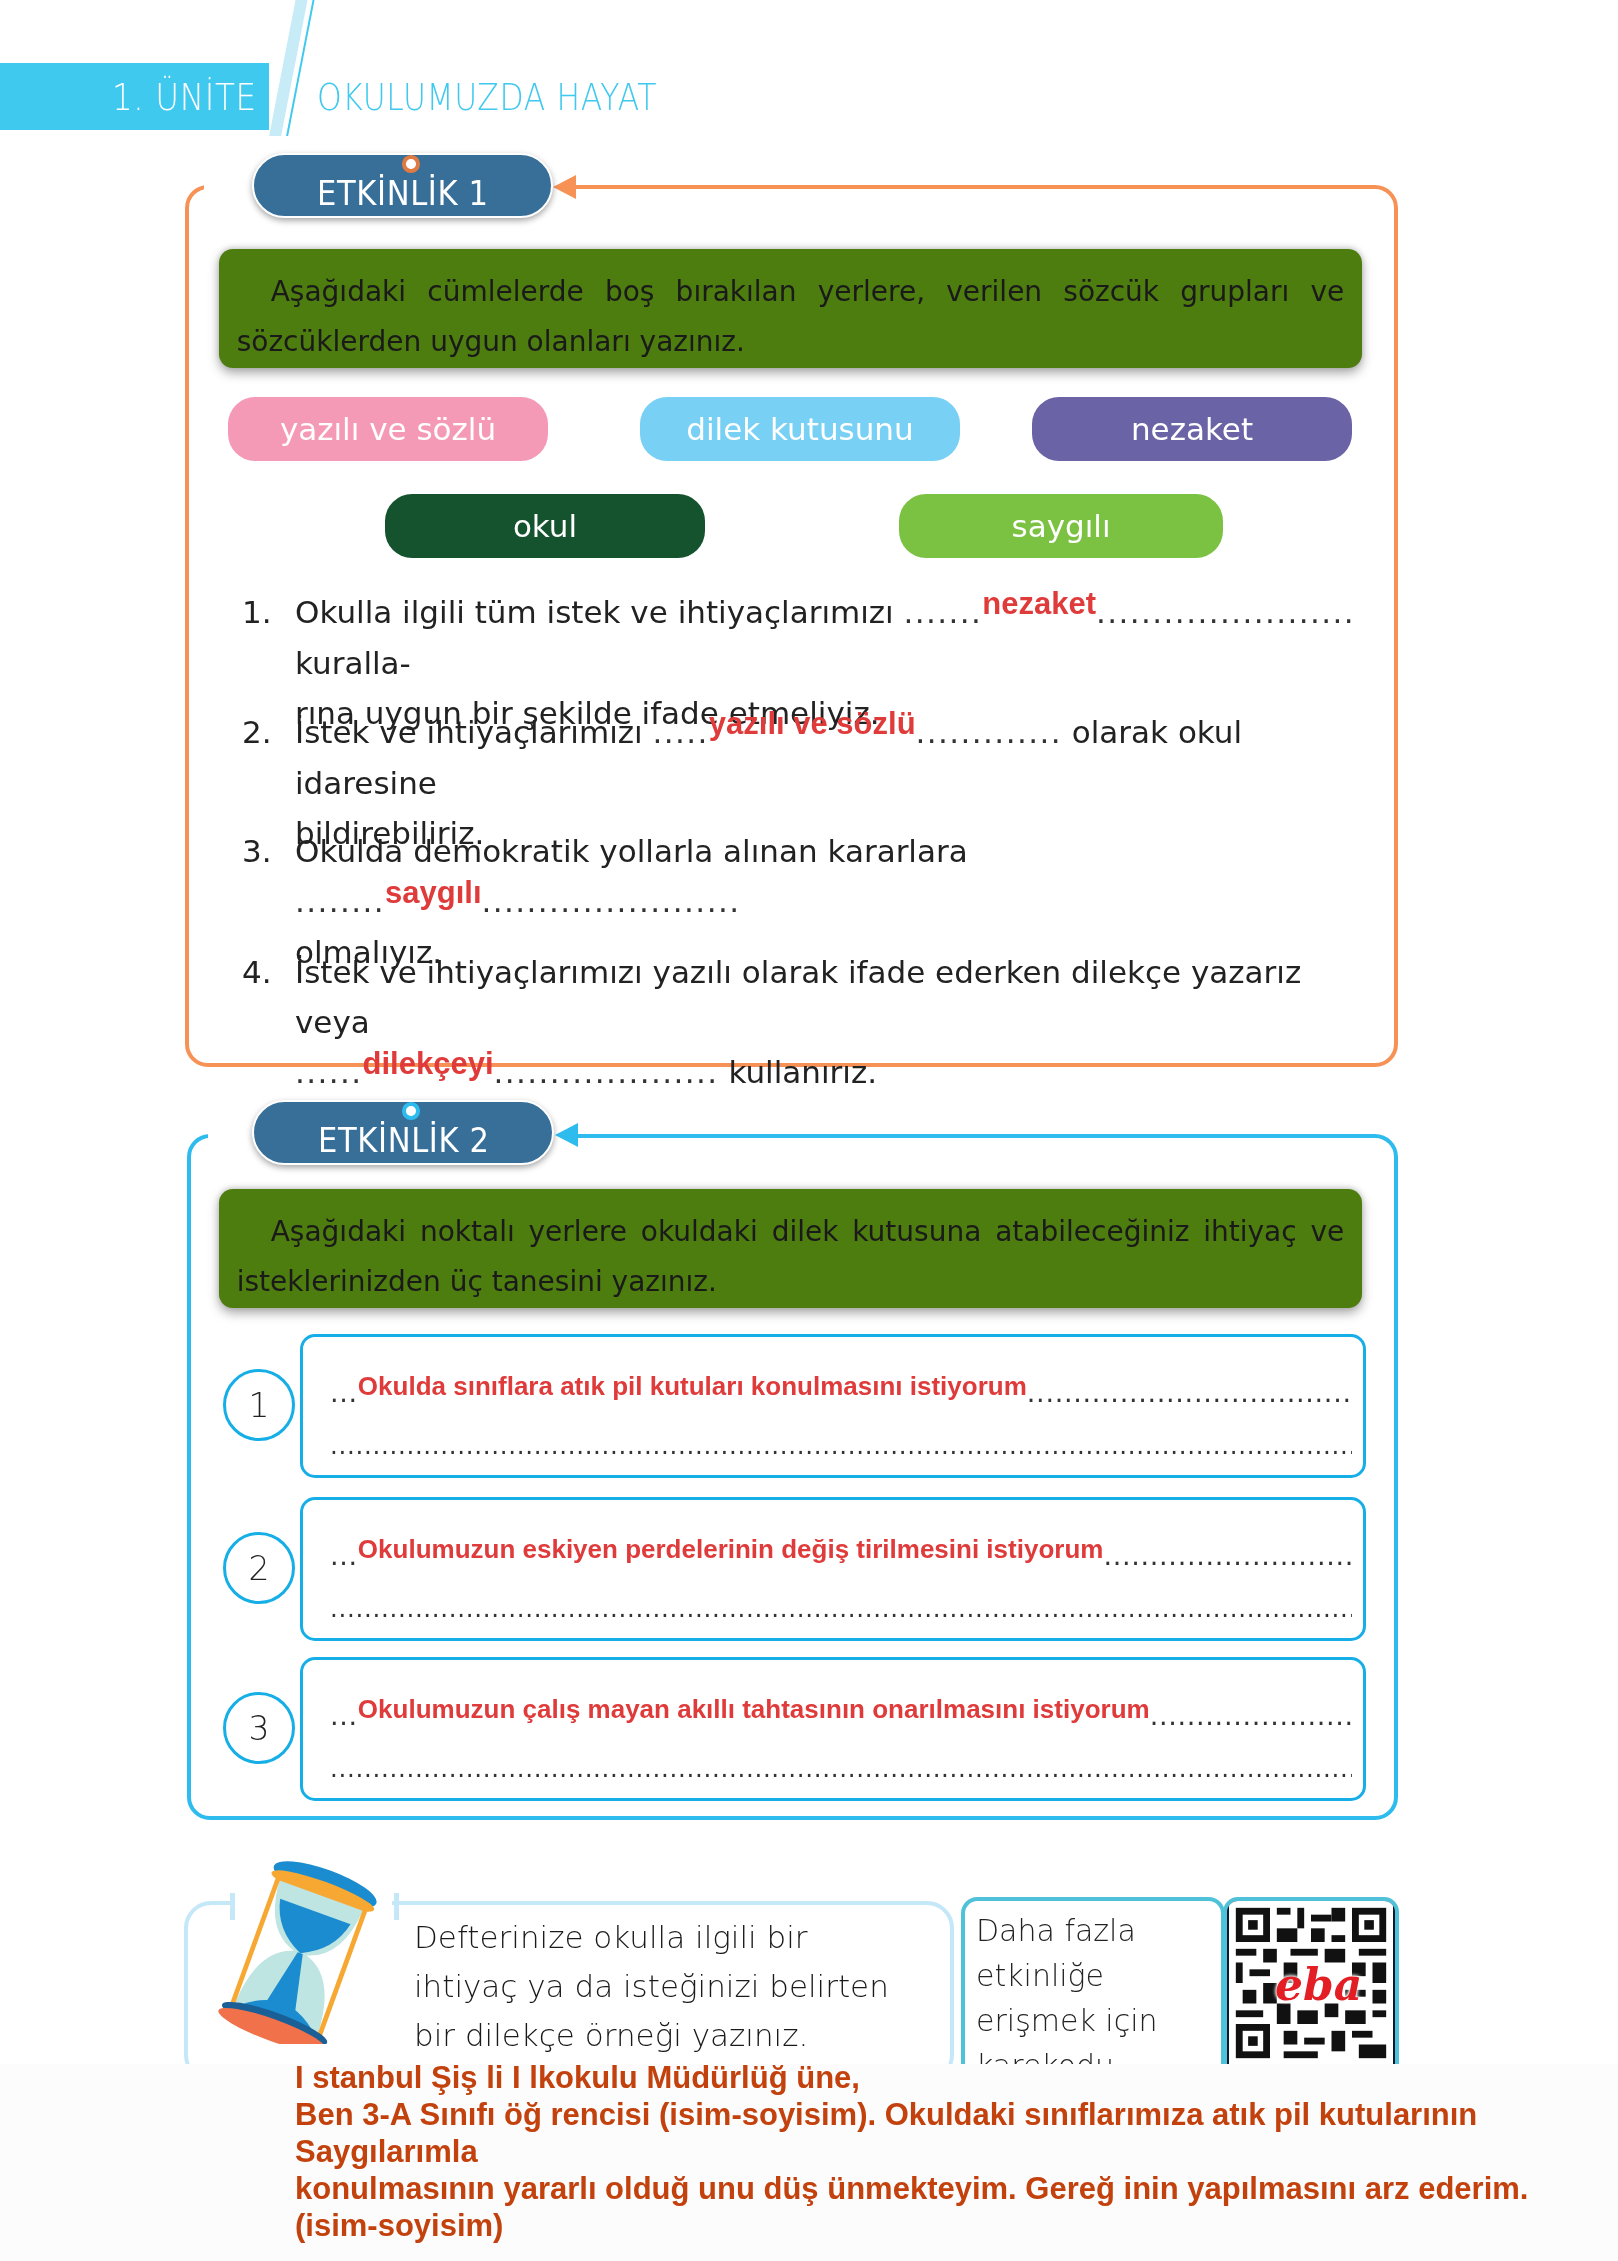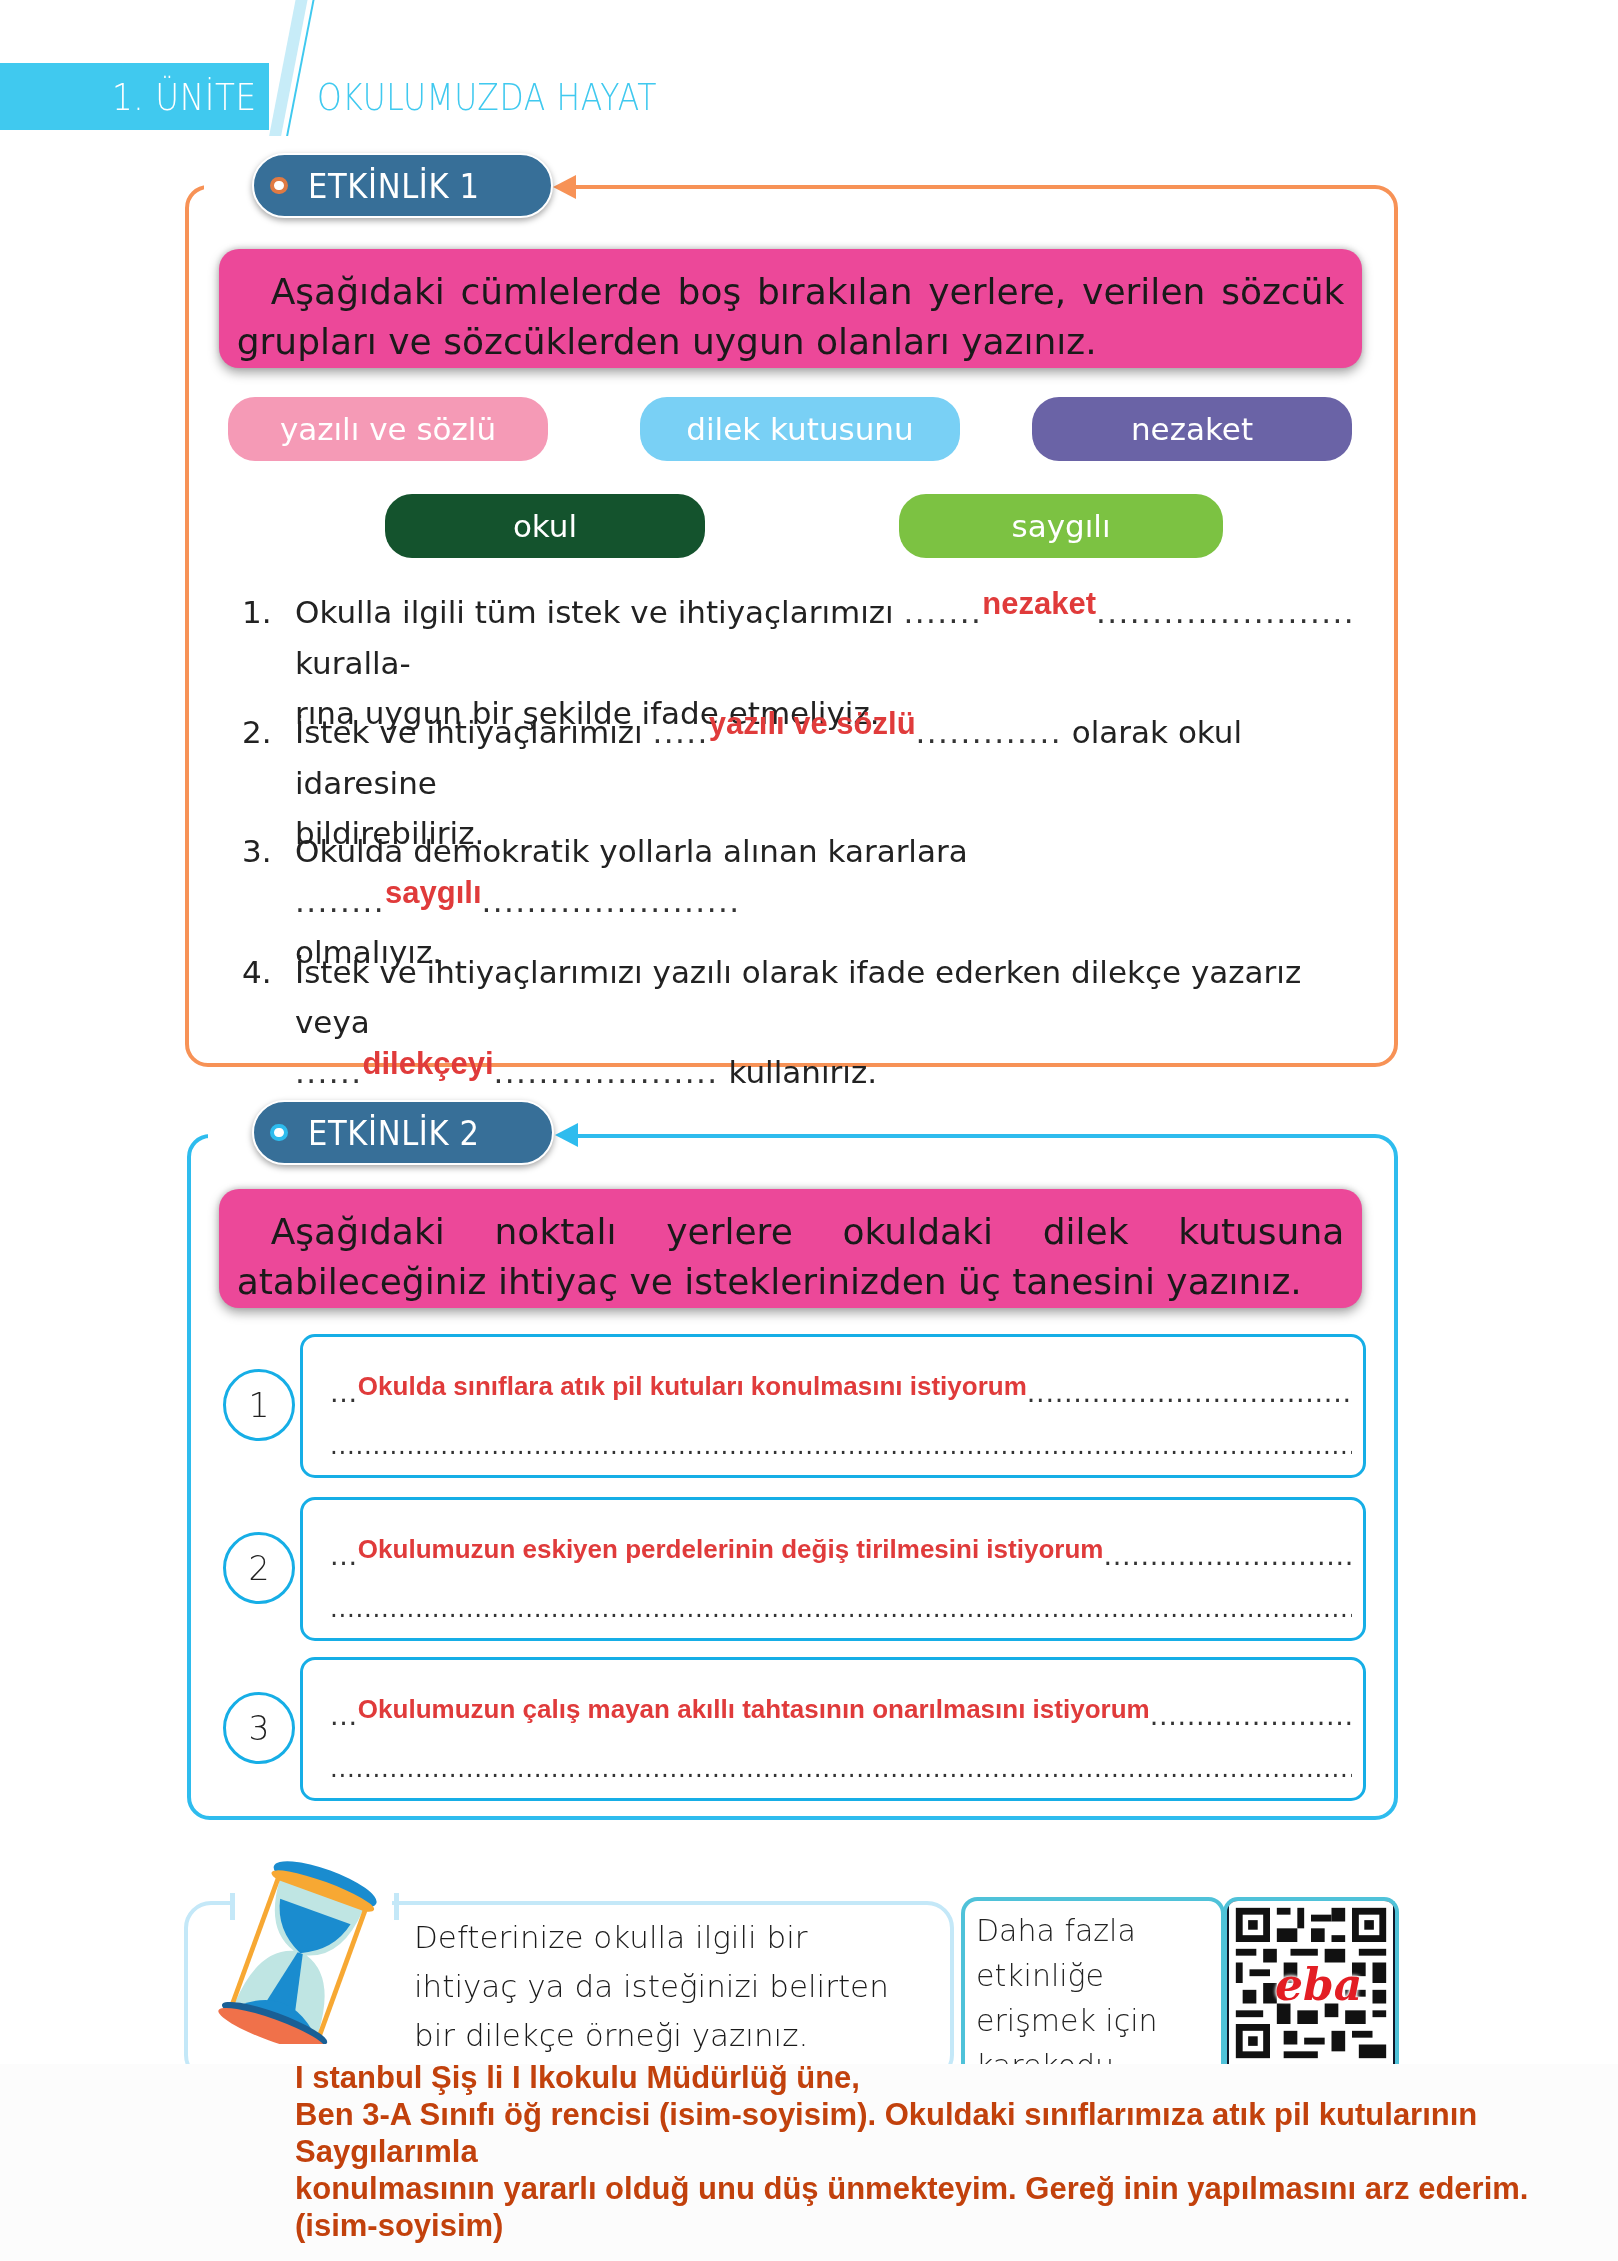--- a/index.html
+++ b/index.html
@@ -34,44 +34,44 @@
     position:absolute; border-radius:23px; box-sizing:border-box;
   }
   .frame-1 { left:185px; top:185px; width:1213px; height:882px; border:4.8px solid #f79256; }
   .frame-2 { left:187px; top:1134px; width:1211px; height:686px; border:4.8px solid #2ebcee; }
   .frame-cover { position:absolute; background:#fff; }
 
   .badge {
     position:absolute; height:65px; border-radius:33px;
     background:#376f98; border:2.7px solid #fff;
     box-shadow:0 2.7px 6.8px rgba(0,0,0,0.35);
-    display:flex; align-items:center; box-sizing:border-box;
+    display:flex; align-items:center; box-sizing:border-box;flex-direction:column;
   }
   .badge-dot {
     width:17.7px; height:17.7px; border-radius:50%; background:#fff; margin-left:16.4px;
     box-sizing:border-box;
   }
   .badge-1 .badge-dot { border:4.8px solid #e07a43; }
   .badge-2 .badge-dot { border:4.8px solid #2ebcee; }
   .badge-text {
     color:#fff; font-size:34px; margin-left:20.4px; letter-spacing:0.7px;
     transform:scaleX(0.9); transform-origin:left; white-space:nowrap;
   }
   .arrow-head {
     position:absolute; width:0; height:0;
     border-top:12.3px solid transparent; border-bottom:12.3px solid transparent;
   }
   .arrow-1 { border-right:23px solid #f79256; }
   .arrow-2 { border-right:23px solid #2ebcee; }
 
   .instr {
-    position:absolute; background:#ec4899; border-radius:20px;
+    position:absolute; background:#4d7c0f; border-radius:14px;
     box-shadow:0 4.1px 11px rgba(0,0,0,0.35), 0 -1.4px 5.5px rgba(0,0,0,0.12);
     box-sizing:border-box; padding:17.7px 17.7px 0 17.7px;
-    font-size:36px; line-height:50px; color:#1a1a1a; text-align:justify;
+    font-size:28px; line-height:50px; color:#1a1a1a; text-align:justify;
   }
   .instr .indent { display:inline-block; width:34px; }
 
   .chip {
     position:absolute; height:64px; border-radius:27px;
     display:flex; align-items:center; justify-content:center;
     color:#fff; font-size:31px; box-sizing:border-box;
   }
 
   .item {

